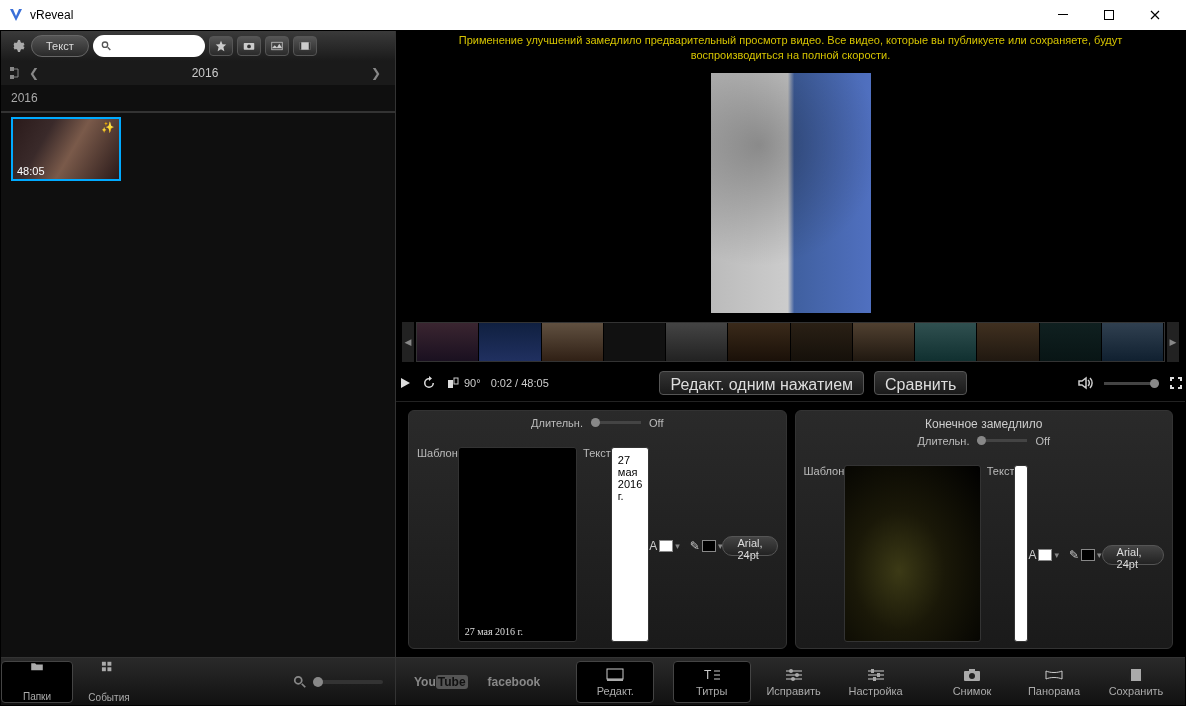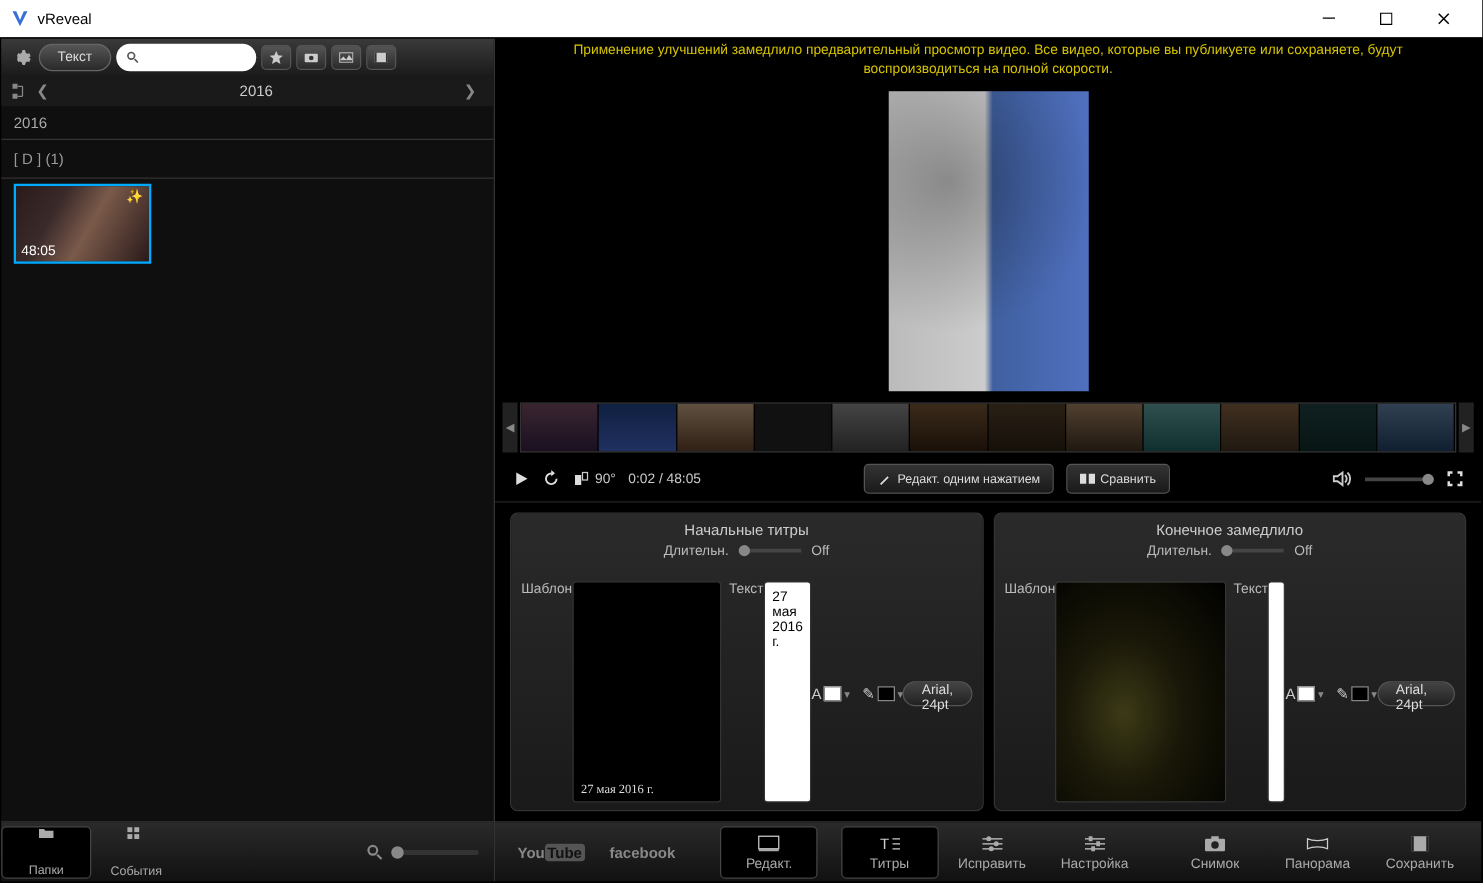--- a/index.html
+++ b/index.html
@@ -70,23 +70,23 @@
 .tl-frame:nth-child(4){background:#111;} 
 .tl-frame:nth-child(5){background:linear-gradient(#444,#222);} 
 .tl-frame:nth-child(6){background:linear-gradient(#3a2a1a,#1a1008);} 
 .tl-frame:nth-child(7){background:linear-gradient(#2a2015,#15100a);} 
 .tl-frame:nth-child(8){background:linear-gradient(#504030,#201810);} 
 .tl-frame:nth-child(9){background:linear-gradient(#305050,#103030);} 
 .tl-frame:nth-child(10){background:linear-gradient(#403020,#201810);} 
 .tl-frame:nth-child(11){background:linear-gradient(#102020,#081515);} 
 .tl-frame:nth-child(12){background:linear-gradient(#304050,#102030);} 
 
-.controls { height: 36px; display: flex; align-items: center; padding: 0 14px; gap: 10px; border-bottom: 1px solid #222; }
+.controls { height: 36px; display: flex; align-items: center; padding: 0 2px; gap: 10px; border-bottom: 1px solid #222; }
 .ctrl-btn { color: #ddd; cursor: pointer; display: flex; align-items: center; }
-.btn-outline { height: 24px; padding: 0 10px; border: 1px solid #555; border-radius: 4px; background: linear-gradient(#333, #1a1a1a); color: #ddd; display: flex; align-items: center; gap: 4px; font-size: 10px; cursor: pointer; }
+.btn-outline { height: 24px; padding: 0 10px; border: 1px solid #555; border-radius: 4px; background: linear-gradient(#333, #1a1a1a); color: #ddd; display: flex; align-items: center; gap: 4px; font-size: 16px; cursor: pointer; flex-direction: column; }
 .time-text { font-size: 11px; color: #ccc; }
 .controls .flex { flex: 1; }
 .vol-slider { width: 55px; height: 3px; background: #444; position: relative; }
 .vol-slider .k { position: absolute; right: 0; top: -3px; width: 9px; height: 9px; background: #888; border-radius: 50%; }
 
 .panels { display: flex; gap: 8px; padding: 8px 12px; flex: 1; }
 .panel { flex: 1; background: linear-gradient(#2a2a2a, #1a1a1a); border: 1px solid #333; border-radius: 6px; padding: 6px 8px; display: flex; flex-direction: column; }
 .panel-title { text-align: center; color: #ccc; font-size: 12px; margin-bottom: 4px; }
 .dur-row { display: flex; justify-content: center; align-items: center; gap: 8px; font-size: 11px; color: #bbb; margin-bottom: 18px; }
 .dur-row .sld { width: 50px; height: 3px; background: #444; position: relative; }
@@ -193,21 +193,20 @@
           <rect x="1" y="9" width="4" height="4"></rect>
           <path d="M5 3h4M5 11h4M9 3v8" stroke="#888" fill="none"></path>
         </svg>
       <span class="chev">❮</span>
       <span class="yearlbl">2016</span>
       <span class="chev">❯</span>
     </div>
 
     <div class="crumb">2016</div>
     <div class="sep"></div>
-    <div class="drive-label">[ D ] (1)</div>
     <div class="sep"></div>
 
     <div class="thumb-area">
       <div class="thumb">
         <div class="thumb-img"></div>
         <span class="magic">✨</span>
         <span class="dur">48:05</span>
       </div>
     </div>
 
@@ -311,21 +310,20 @@
       <div class="ctrl-btn">
           <svg width="14" height="14" viewBox="0 0 14 14">
             <path d="M1 1h4v2H3v2H1zM13 1H9v2h2v2h2zM1 13h4v-2H3V9H1zM13 13H9v-2h2V9h2z"></path>
           </svg>
         </div>
     </div>
 
     <div class="panels">
 
       <div class="panel">
-        <div class="panel-title">Начальные титры</div>
         <div class="dur-row">
           <span>Длительн.</span>
           <div class="sld">
               <div class="k"></div>
             </div>
           <span>Off</span>
         </div>
         <div class="cols">
           <div class="col">
             <div class="col-label">Шаблон</div>

